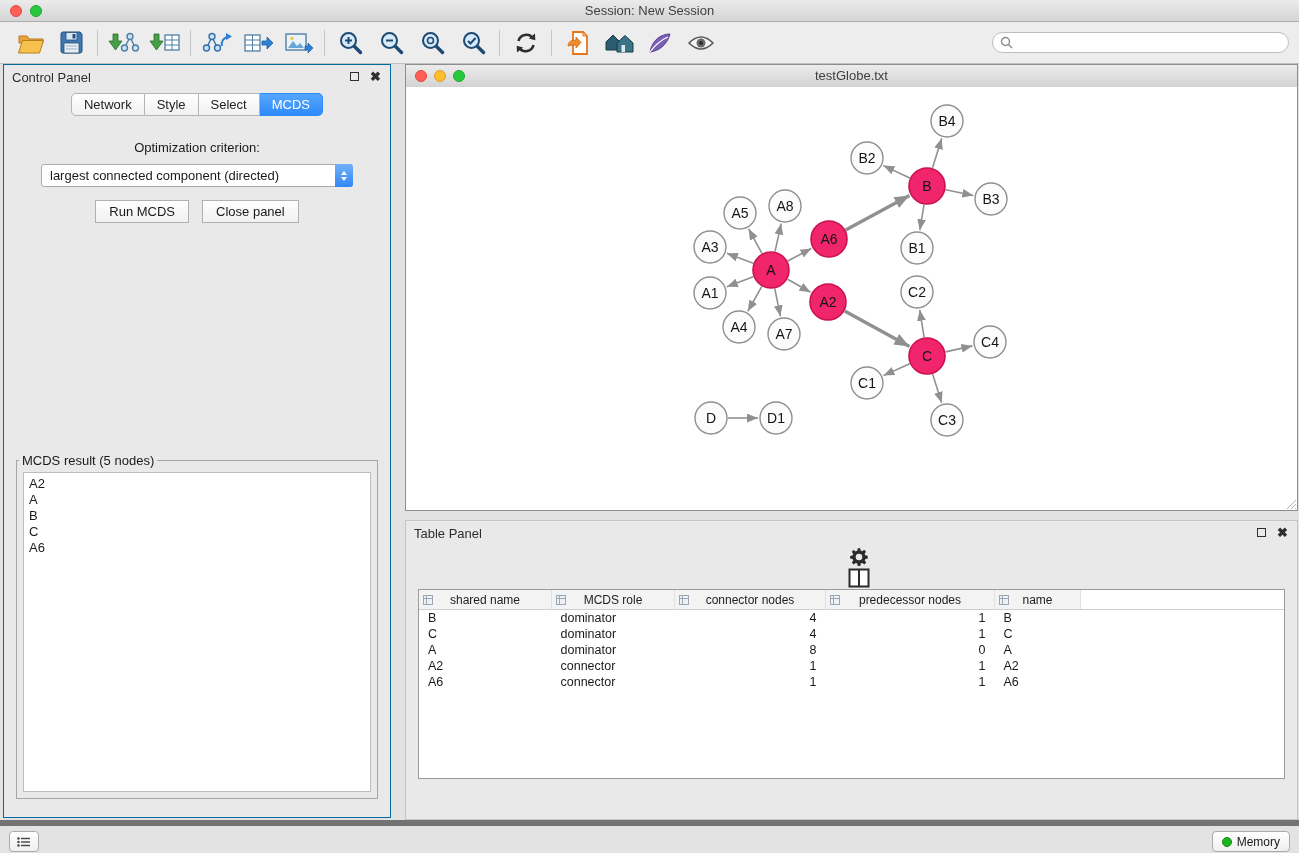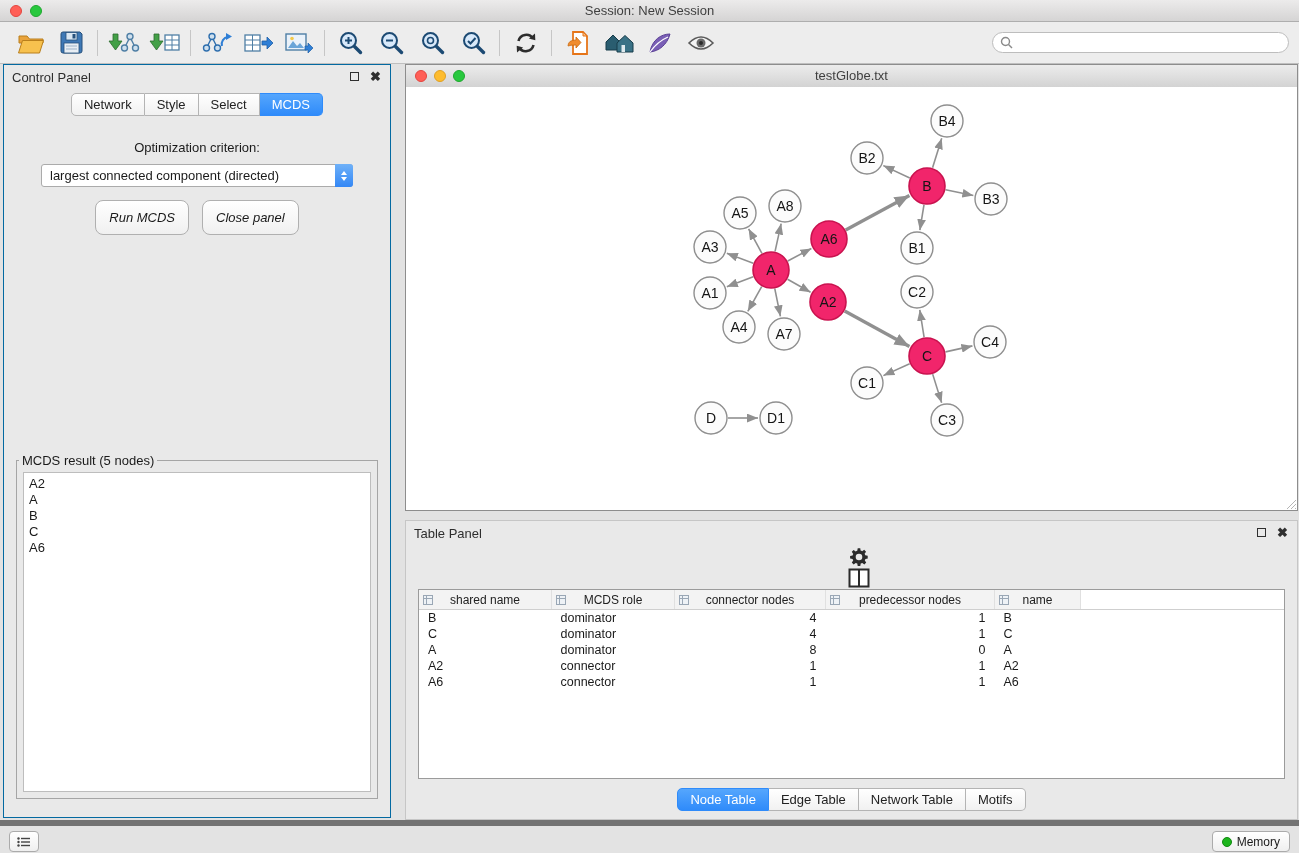--- a/index.html
+++ b/index.html
@@ -34,21 +34,21 @@
   .seg-tab:first-child{border-left:1px solid #b4b4b4;border-radius:5px 0 0 5px;}
   .seg-tab:last-child{border-radius:0 5px 5px 0;}
   .seg-tab.active{background:linear-gradient(#55a6fd,#2f8bfa);border-color:#2f8bfa;color:#fff;}
   .cp-opt-label{text-align:center;margin-top:24px;font-size:13px;}
   .cp-dropdown{position:relative;width:312px;height:23px;margin:9px auto 0;background:#fff;border:1px solid #ababab;border-radius:3px;font-size:13px;line-height:21px;padding-left:8px;box-sizing:border-box;}
   .dd-stepper{position:absolute;right:-1px;top:-1px;width:18px;height:23px;background:linear-gradient(#6fb1f8,#3387f6);border-radius:0 3px 3px 0;display:flex;flex-direction:column;align-items:center;justify-content:center;gap:2px;}
   .dd-arrow{width:0;height:0;border-left:3.5px solid transparent;border-right:3.5px solid transparent;}
   .dd-arrow.up{border-bottom:4px solid #fff;}
   .dd-arrow.down{border-top:4px solid #fff;}
   .cp-buttons{display:flex;justify-content:center;gap:13px;margin-top:13px;}
-  .push-btn{padding:9px 13px;font-size:13px;background:linear-gradient(#fff,#f0f0f0);border:1px solid #b0b0b0;border-radius:8px;color:#1a1a1a;font-style:italic;}
+  .push-btn{padding:3px 13px;font-size:13px;background:linear-gradient(#fff,#f0f0f0);border:1px solid #b0b0b0;border-radius:0;color:#1a1a1a;}
   .cp-fieldset{position:absolute;left:12px;right:12px;top:388px;bottom:18px;border:1px solid #a5a5a5;margin:0;padding:0;}
   .cp-fieldset legend{font-size:13px;padding:0 3px;margin-left:2px;}
   .result-list{position:absolute;left:6px;right:6px;top:4px;bottom:6px;background:#fff;border:1px solid #bdbdbd;font-size:13px;padding:3px 5px;box-sizing:border-box;overflow:auto;}
   .result-item{line-height:16px;}
 
   
   .network-window{position:absolute;left:405px;top:64px;width:893px;height:447px;background:#fff;border:1px solid #8d8d8d;box-sizing:border-box;}
   .nw-titlebar{height:22px;background:linear-gradient(#ececec,#d3d3d3);border-bottom:1px solid #b0b0b0;position:relative;}
   .nw-traffic{position:absolute;left:9px;top:5px;display:flex;gap:7px;}
   .nw-title{text-align:center;line-height:21px;font-size:13px;color:#3f3f3f;}
@@ -538,26 +538,20 @@
               <td style="text-align: left;">A6</td>
               <td style="text-align: left;">connector</td>
               <td style="text-align: right;">1</td>
               <td style="text-align: right;">1</td>
               <td style="text-align: left;">A6</td>
               <td></td>
             </tr>
           </tbody>
       </table>
     </div>
-    <div class="tp-tabs seg-tabs">
-        <div class="seg-tab active">Node Table</div>
-        <div class="seg-tab">Edge Table</div>
-        <div class="seg-tab">Network Table</div>
-        <div class="seg-tab">Motifs</div>
-      </div>
   </div>
 
   <div class="statusbar">
     <div class="sb-list-btn">
       <svg width="14" height="10" viewBox="0 0 14 10">
           <circle cx="1.5" cy="1.5" r="1.2" fill="#444"></circle>
           <line x1="4" y1="1.5" x2="13" y2="1.5" stroke="#444" stroke-width="1.4"></line>
           <circle cx="1.5" cy="5" r="1.2" fill="#444"></circle>
           <line x1="4" y1="5" x2="13" y2="5" stroke="#444" stroke-width="1.4"></line>
           <circle cx="1.5" cy="8.5" r="1.2" fill="#444"></circle>

